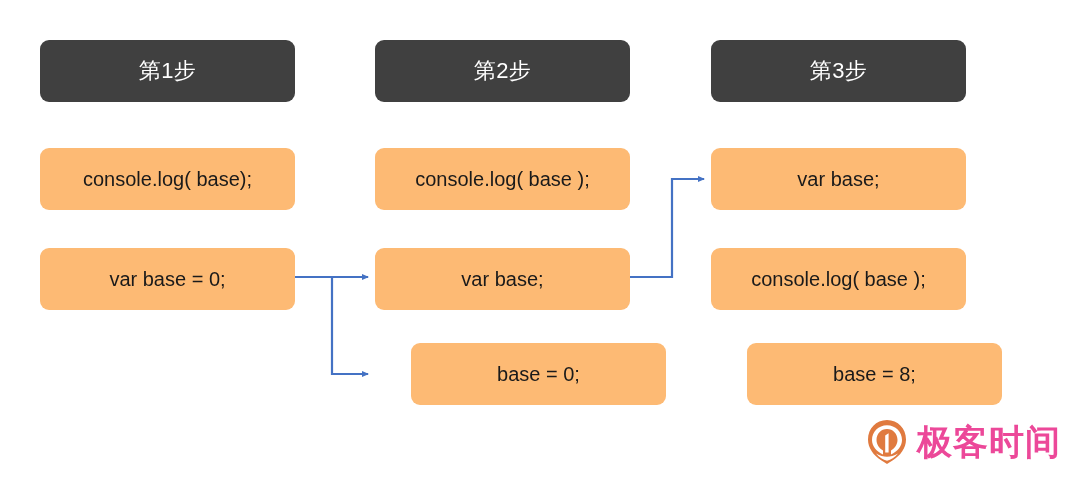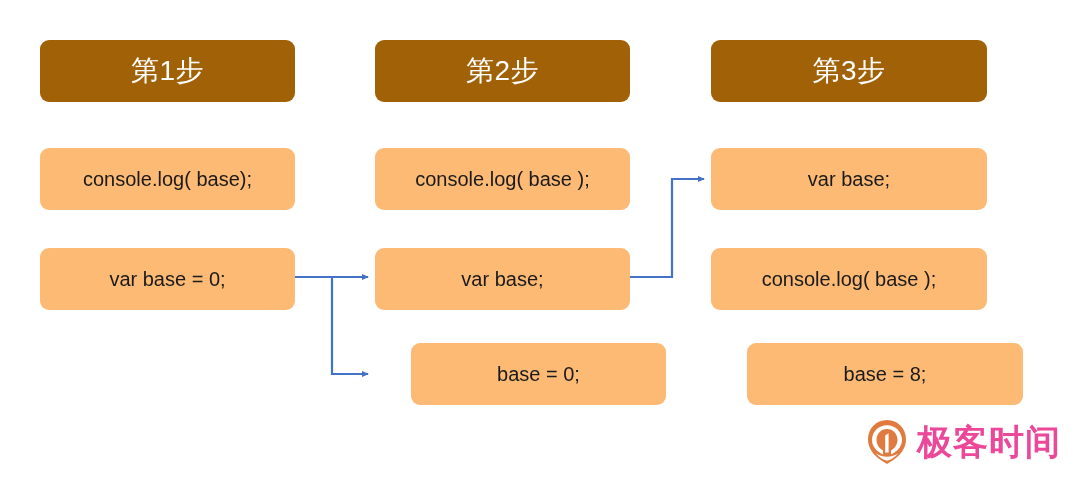--- a/index.html
+++ b/index.html
@@ -23,35 +23,35 @@
     position: absolute;
     display: flex;
     align-items: center;
     justify-content: center;
     border-radius: 9px;
     box-sizing: border-box;
     text-align: center;
     line-height: 1.2;
   }
   .header-box {
-    background: #a16207;
+    background: #404040;
     color: #ffffff;
-    font-size: 28px;
+    font-size: 22px;
     letter-spacing: 0.5px;
   }
   .step-box {
     background: #fdba74;
     color: #1a1a1a;
     font-size: 20px;
   }
 
   
   .col1 { left: 40px;  width: 255px; }
   .col2 { left: 375px; width: 255px; }
-  .col3 { left: 711px; width: 276px; }
+  .col3 { left: 711px; width: 255px; }
 
   
   .row-head { top: 40px;  height: 62px; }
   .row-a    { top: 148px; height: 62px; }
   .row-b    { top: 248px; height: 62px; }
   .row-c    { top: 343px; height: 62px; margin-left: 36px; }
 
   
   .connectors {
     position: absolute;

